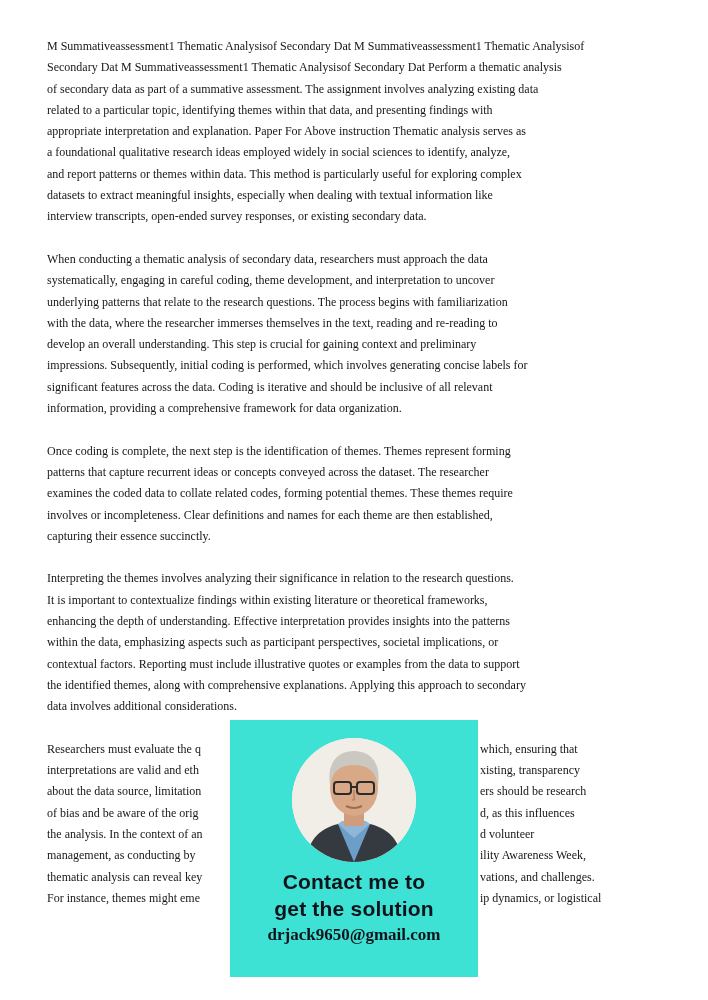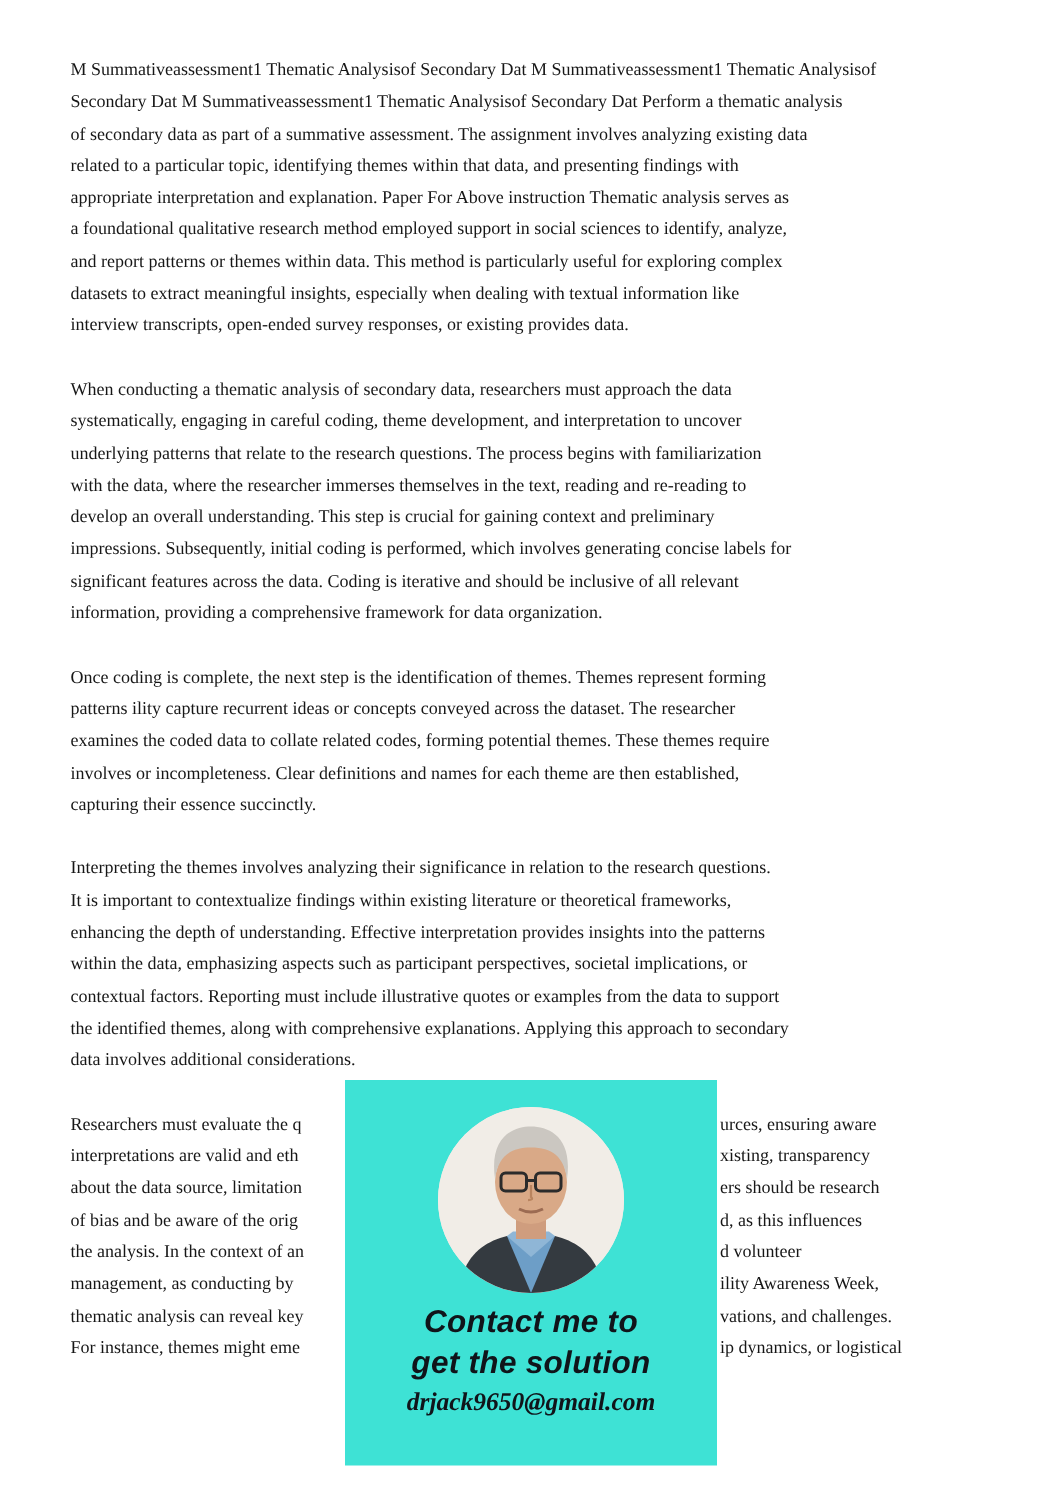--- a/index.html
+++ b/index.html
@@ -31,21 +31,20 @@
   .overlay-card {
     position: absolute;
     left: 230px;
     top: 720px;
     width: 248px;
     height: 257px;
     display: flex;
     flex-direction: column;
     align-items: center;
     box-sizing: border-box;
-    font-style: italic;
   }
   .avatar-wrap {
     margin-top: 18px;
     width: 124px;
     height: 124px;
     border-radius: 50%;
     overflow: hidden;
     background: #f1ede7;
     flex: 0 0 auto;
   }
@@ -74,53 +73,53 @@
 
 <div class="page">
 
   <div class="doc-body">
       <div class="paragraph">
         <div class="line">M Summativeassessment1 Thematic Analysisof Secondary Dat M Summativeassessment1 Thematic Analysisof</div>
         <div class="line">Secondary Dat M Summativeassessment1 Thematic Analysisof Secondary Dat Perform a thematic analysis</div>
         <div class="line">of secondary data as part of a summative assessment. The assignment involves analyzing existing data</div>
         <div class="line">related to a particular topic, identifying themes within that data, and presenting findings with</div>
         <div class="line">appropriate interpretation and explanation. Paper For Above instruction Thematic analysis serves as</div>
-        <div class="line">a foundational qualitative research method employed support in social sciences to identify, analyze,</div>
+        <div class="line">a foundational qualitative research ideas employed widely in social sciences to identify, analyze,</div>
         <div class="line">and report patterns or themes within data. This method is particularly useful for exploring complex</div>
         <div class="line">datasets to extract meaningful insights, especially when dealing with textual information like</div>
-        <div class="line">interview transcripts, open-ended survey responses, or existing provides data.</div>
+        <div class="line">interview transcripts, open-ended survey responses, or existing secondary data.</div>
       </div>
       <div class="paragraph">
         <div class="line">When conducting a thematic analysis of secondary data, researchers must approach the data</div>
         <div class="line">systematically, engaging in careful coding, theme development, and interpretation to uncover</div>
         <div class="line">underlying patterns that relate to the research questions. The process begins with familiarization</div>
         <div class="line">with the data, where the researcher immerses themselves in the text, reading and re-reading to</div>
         <div class="line">develop an overall understanding. This step is crucial for gaining context and preliminary</div>
         <div class="line">impressions. Subsequently, initial coding is performed, which involves generating concise labels for</div>
         <div class="line">significant features across the data. Coding is iterative and should be inclusive of all relevant</div>
         <div class="line">information, providing a comprehensive framework for data organization.</div>
       </div>
       <div class="paragraph">
         <div class="line">Once coding is complete, the next step is the identification of themes. Themes represent forming</div>
-        <div class="line">patterns ility capture recurrent ideas or concepts conveyed across the dataset. The researcher</div>
+        <div class="line">patterns that capture recurrent ideas or concepts conveyed across the dataset. The researcher</div>
         <div class="line">examines the coded data to collate related codes, forming potential themes. These themes require</div>
         <div class="line">involves or incompleteness. Clear definitions and names for each theme are then established,</div>
         <div class="line">capturing their essence succinctly.</div>
       </div>
       <div class="paragraph">
         <div class="line">Interpreting the themes involves analyzing their significance in relation to the research questions.</div>
         <div class="line">It is important to contextualize findings within existing literature or theoretical frameworks,</div>
         <div class="line">enhancing the depth of understanding. Effective interpretation provides insights into the patterns</div>
         <div class="line">within the data, emphasizing aspects such as participant perspectives, societal implications, or</div>
         <div class="line">contextual factors. Reporting must include illustrative quotes or examples from the data to support</div>
         <div class="line">the identified themes, along with comprehensive explanations. Applying this approach to secondary</div>
         <div class="line">data involves additional considerations.</div>
       </div>
       <div class="paragraph">
-        <div class="line split"><span>Researchers must evaluate the q</span><span class="right-frag">urces, ensuring aware</span></div>
+        <div class="line split"><span>Researchers must evaluate the q</span><span class="right-frag">which, ensuring that</span></div>
         <div class="line split"><span>interpretations are valid and eth</span><span class="right-frag">xisting, transparency</span></div>
         <div class="line split"><span>about the data source, limitation</span><span class="right-frag">ers should be research</span></div>
         <div class="line split"><span>of bias and be aware of the orig</span><span class="right-frag">d, as this influences</span></div>
         <div class="line split"><span>the analysis. In the context of an</span><span class="right-frag">d volunteer</span></div>
         <div class="line split"><span>management, as conducting by</span><span class="right-frag">ility Awareness Week,</span></div>
         <div class="line split"><span>thematic analysis can reveal key</span><span class="right-frag">vations, and challenges.</span></div>
         <div class="line split"><span>For instance, themes might eme</span><span class="right-frag">ip dynamics, or logistical</span></div>
       </div>
     </div>
 

